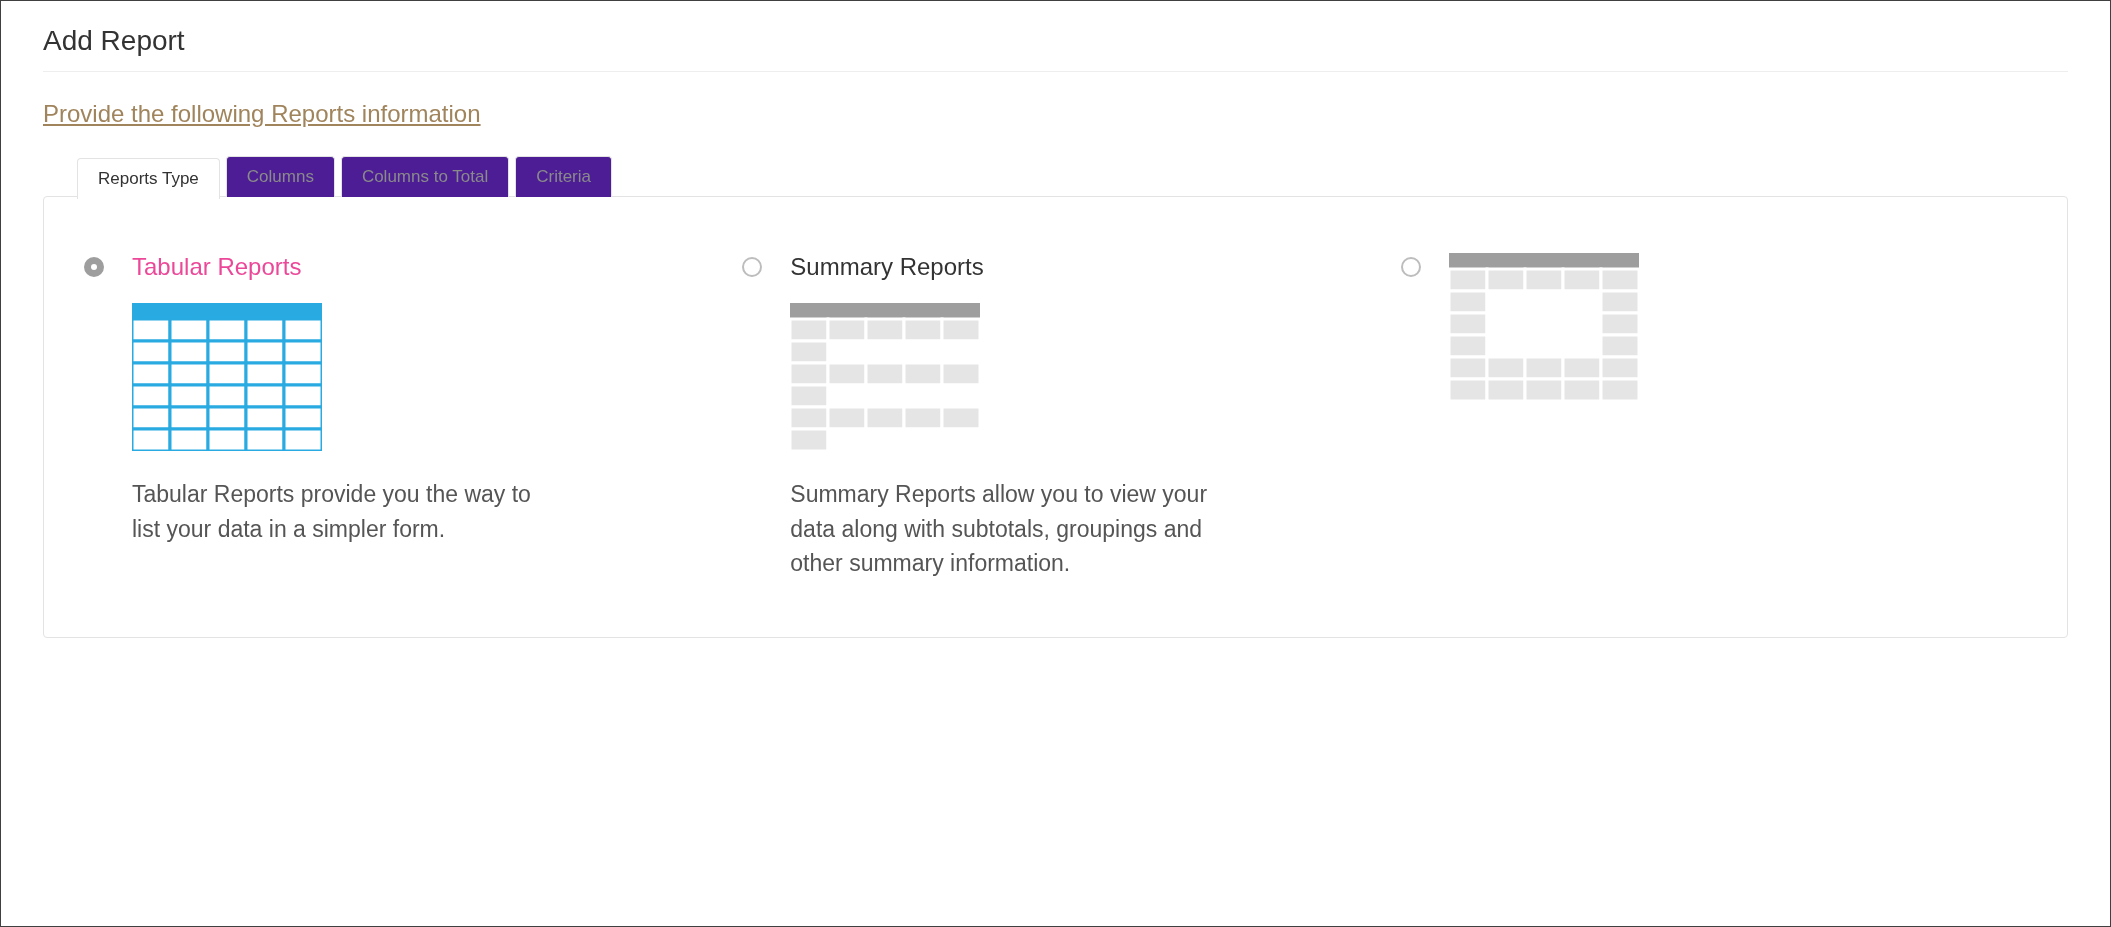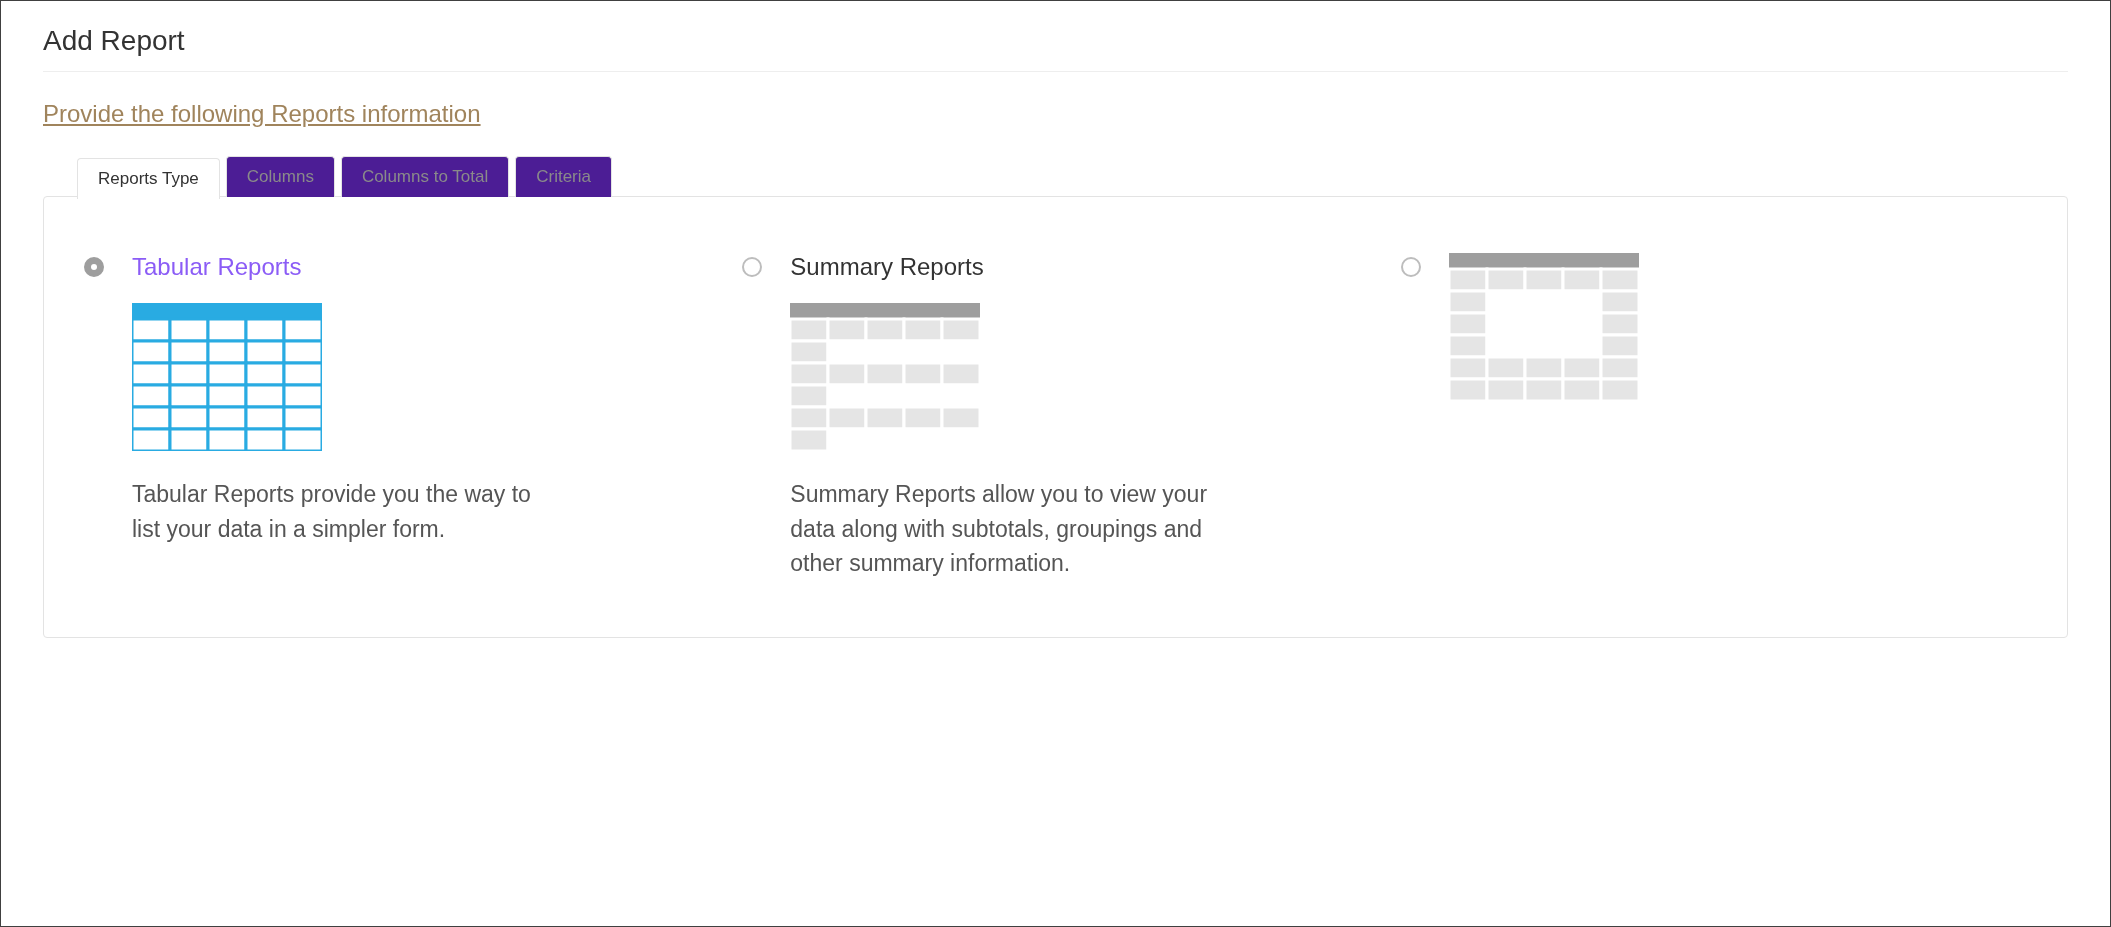--- a/index.html
+++ b/index.html
@@ -96,21 +96,21 @@
     background: #fff;
   }
 
   .option-body { flex: 1; }
   .option-title {
     font-size: 24px;
     font-weight: 400;
     color: #333;
     margin-bottom: 22px;
   }
-  .option-title.selected { color: #8b5cf6; }
+  .option-title.selected { color: #ec4899; }
   .option-desc {
     font-size: 23px;
     line-height: 1.5;
     color: #555;
     margin-top: 26px;
     max-width: 420px;
   }
   .option-graphic {
     width: 190px;
     height: 148px;

